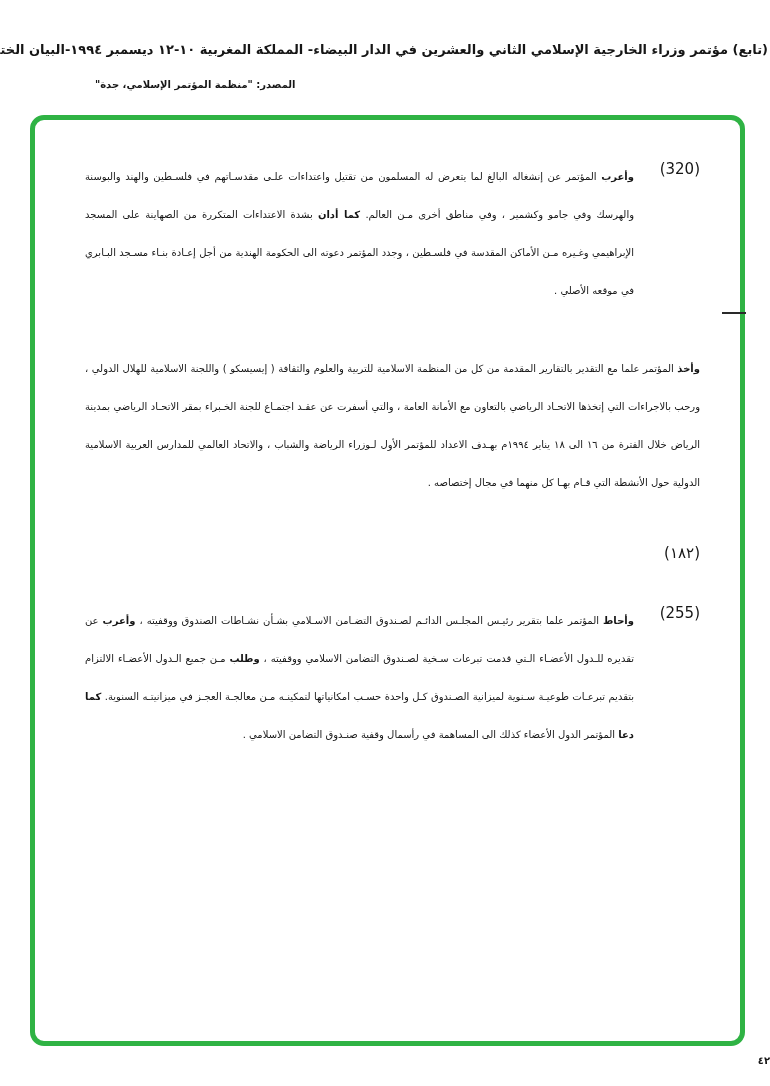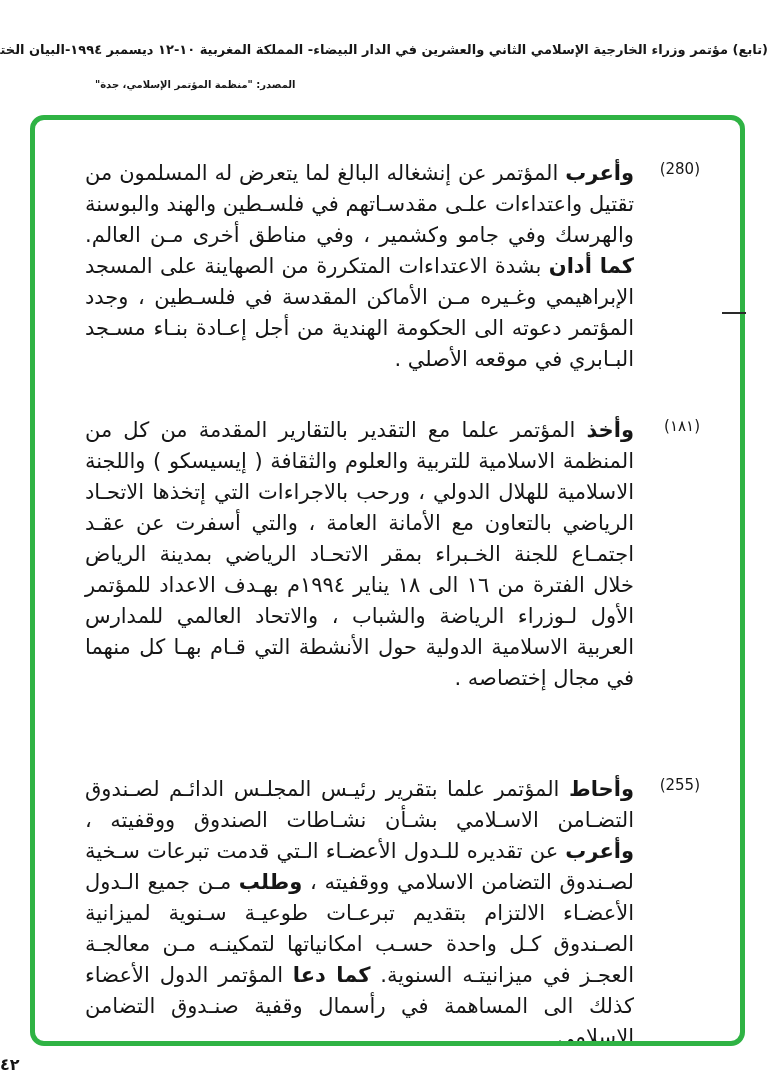--- a/index.html
+++ b/index.html
@@ -25,50 +25,50 @@
     overflow:hidden;
   }
   .para{
     display:flex;gap:14px;margin-bottom:40px;direction:rtl;
   }
   .para-num{
     flex:0 0 52px;font-size:15px;padding-top:2px;
     white-space:nowrap;text-align:right;
   }
   .para-text{
-    flex:1;font-size:21px;line-height:31px;
+    flex:1;font-size:10px;line-height:38px;
     text-align:justify;text-justify:inter-word;
   }
   .para-text .b{font-weight:bold;}
   .margin-mark{
     position:absolute;left:722px;top:312px;width:24px;height:2px;
     background:#2a2a2a;
   }
   .page-number{
-    position:absolute;top:1055px;left:0;right:0;text-align:left;
-    font-size:16px;font-weight:bold;
+    position:absolute;top:1055px;left:0;right:0;text-align:right;
+    font-size:10px;font-weight:bold;
   }
 </style>
 </head>
 <body>
 
 <div class="header">(تابع) مؤتمر وزراء الخارجية الإسلامي الثاني والعشرين في الدار البيضاء- المملكة المغربية ١٠-١٢ ديسمبر ١٩٩٤-البيان الختامي</div>
 <div class="source">المصدر: "منظمة المؤتمر الإسلامي، جدة"</div>
 
 <div class="frame" style="border-color: rgb(47, 179, 68);">
   <div>
       <div class="para">
-        <div class="para-num">(280)</div>
+        <div class="para-num">(320)</div>
         <div class="para-text"><span class="b">وأعرب</span><span> المؤتمر عن إنشغاله البالغ لما يتعرض له المسلمون من تقتيل واعتداءات علـى مقدسـاتهم في فلسـطين والهند والبوسنة والهرسك وفي جامو وكشمير ، وفي مناطق أخرى مـن العالم. </span><span class="b">كما أدان</span><span> بشدة الاعتداءات المتكررة من الصهاينة على المسجد الإبراهيمي وغـيره مـن الأماكن المقدسة في فلسـطين ، وجدد المؤتمر دعوته الى الحكومة الهندية من أجل إعـادة بنـاء مسـجد البـابري في موقعه الأصلي .</span></div>
       </div>
       <div class="para">
-        <div class="para-num">(١٨١)</div>
         <div class="para-text"><span class="b">وأخذ</span><span> المؤتمر علما مع التقدير بالتقارير المقدمة من كل من المنظمة الاسلامية للتربية والعلوم والثقافة ( إيسيسكو ) واللجنة الاسلامية للهلال الدولي ، ورحب بالاجراءات التي إتخذها الاتحـاد الرياضي بالتعاون مع الأمانة العامة ، والتي أسفرت عن عقـد اجتمـاع للجنة الخـبراء بمقر الاتحـاد الرياضي بمدينة الرياض خلال الفترة من ١٦ الى ١٨ يناير ١٩٩٤م بهـدف الاعداد للمؤتمر الأول لـوزراء الرياضة والشباب ، والاتحاد العالمي للمدارس العربية الاسلامية الدولية حول الأنشطة التي قـام بهـا كل منهما في مجال إختصاصه .</span></div>
       </div>
       <div class="para">
+        <div class="para-num">(١٨٢)</div>
       </div>
       <div class="para">
         <div class="para-num">(255)</div>
         <div class="para-text"><span class="b">وأحاط</span><span> المؤتمر علما بتقرير رئيـس المجلـس الدائـم لصـندوق التضـامن الاسـلامي بشـأن نشـاطات الصندوق ووقفيته ، </span><span class="b">وأعرب</span><span> عن تقديره للـدول الأعضـاء الـتي قدمت تبرعات سـخية لصـندوق التضامن الاسلامي ووقفيته ، </span><span class="b">وطلب</span><span> مـن جميع الـدول الأعضـاء الالتزام بتقديم تبرعـات طوعيـة سـنوية لميزانية الصـندوق كـل واحدة حسـب امكانياتها لتمكينـه مـن معالجـة العجـز في ميزانيتـه السنوية. </span><span class="b">كما دعا</span><span> المؤتمر الدول الأعضاء كذلك الى المساهمة في رأسمال وقفية صنـدوق التضامن الاسلامي .</span></div>
       </div>
     </div>
 </div>
 
 <div class="margin-mark"></div>
 

